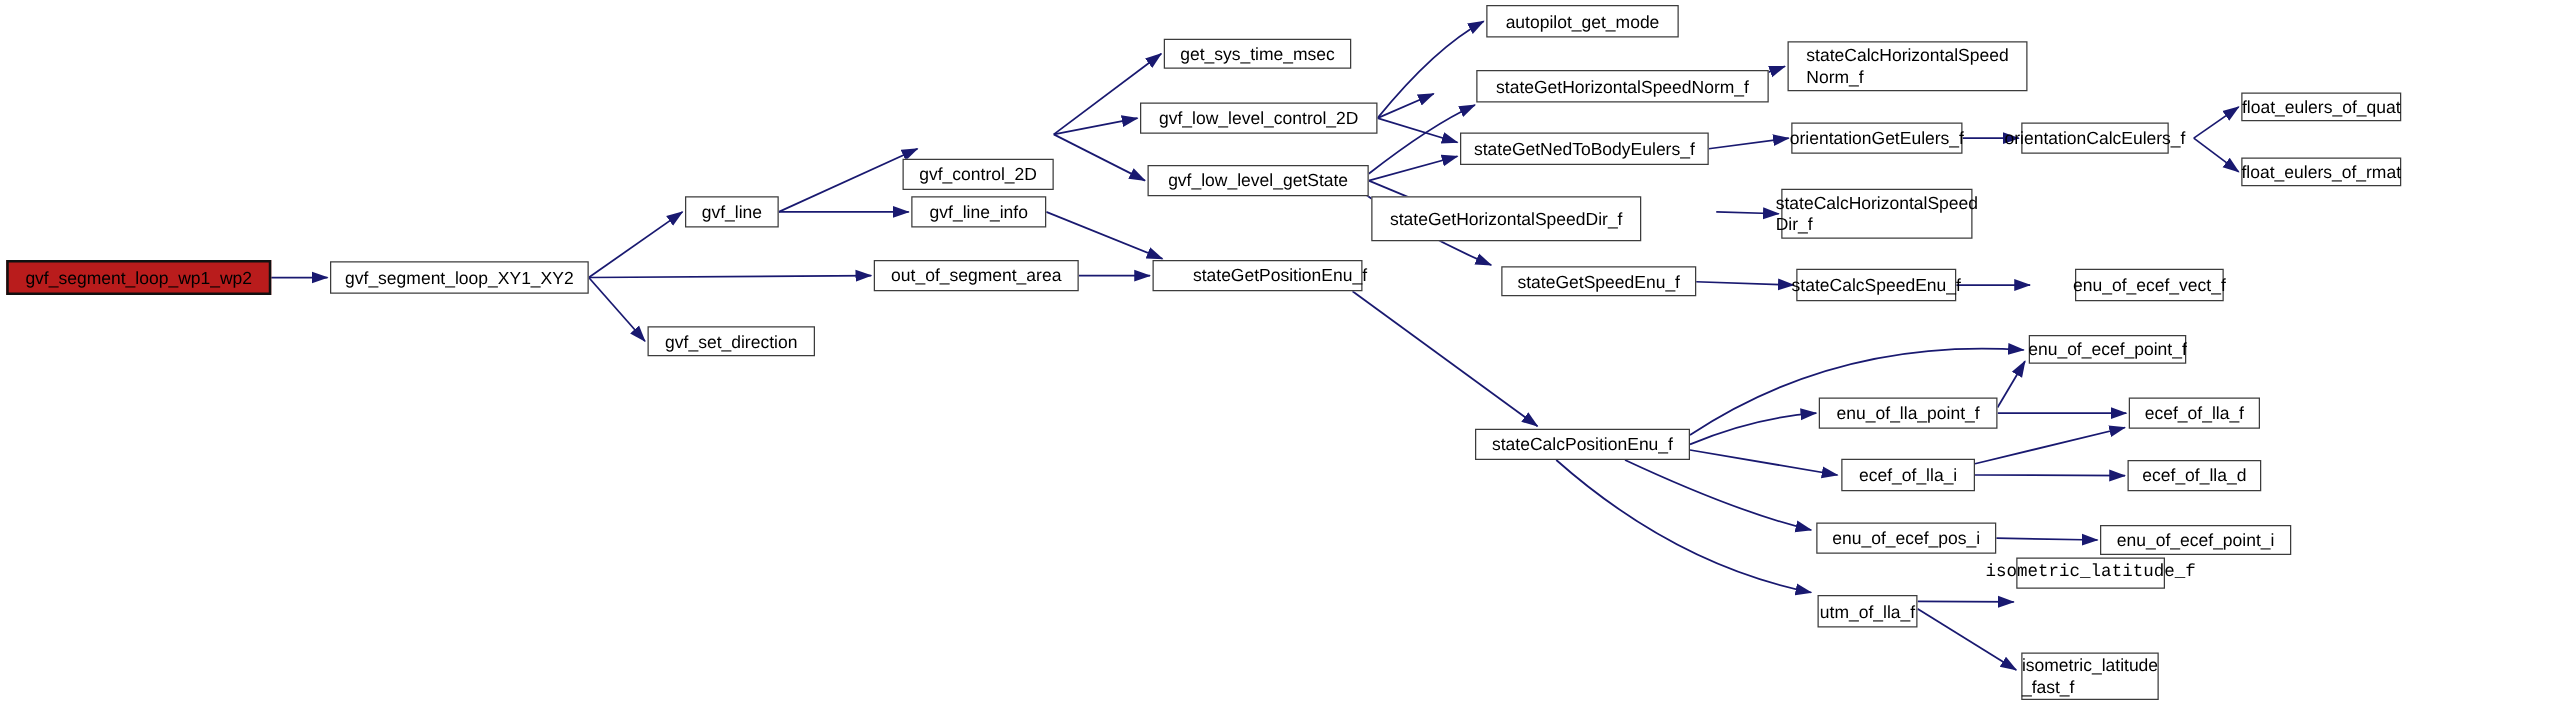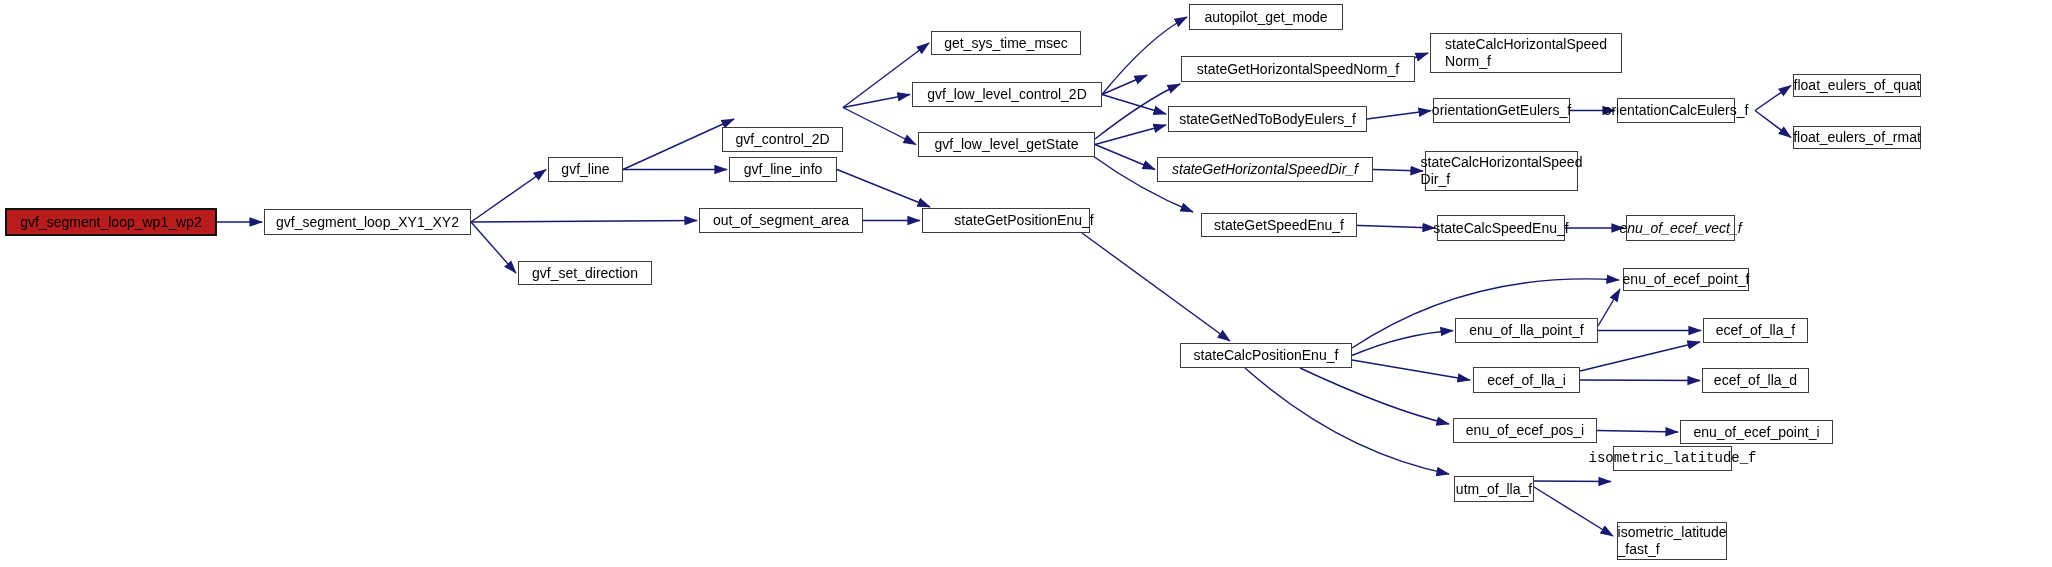--- a/index.html
+++ b/index.html
@@ -100,33 +100,33 @@
       <div class="node" style="left: 729px; top: 157px; width: 108px; height: 25px;">gvf_line_info</div>
       <div class="node" style="left: 699px; top: 208px; width: 164px; height: 25px;">out_of_segment_area</div>
       <div class="node" style="left: 518px; top: 261px; width: 134px; height: 24px;">gvf_set_direction</div>
       <div class="node" style="left: 722px; top: 95px; width: 121px; height: 25px; margin-top: 32px;">gvf_control_2D</div>
       <div class="node" style="left: 931px; top: 31px; width: 150px; height: 24px;">get_sys_time_msec</div>
       <div class="node" style="left: 912px; top: 82px; width: 190px; height: 25px;">gvf_low_level_control_2D</div>
       <div class="node" style="left: 1189px; top: 4px; width: 154px; height: 26px;">autopilot_get_mode</div>
       <div class="node" style="left: 918px; top: 132px; width: 177px; height: 25px;">gvf_low_level_getState</div>
       <div class="node" style="left: 1149px; top: 56px; width: 234px; height: 26px; margin-left: 32px;">stateGetHorizontalSpeedNorm_f</div>
       <div class="node" style="left: 1168px; top: 106px; width: 199px; height: 26px;">stateGetNedToBodyEulers_f</div>
-      <div class="node" style="left: 1157px; top: 157px; width: 216px; height: 25px; font-style: italic;">stateGetHorizontalSpeedDir_f</div>
+      <div class="node" style="left: 1097px; top: 157px; width: 216px; height: 36px;">stateGetHorizontalSpeedDir_f</div>
       <div class="node" style="left: 922px; top: 208px; width: 168px; height: 25px; padding-left: 36px;">stateGetPositionEnu_f</div>
       <div class="node" style="left: 1189px; top: 213px; width: 156px; height: 24px; margin-left: 12px;">stateGetSpeedEnu_f</div>
       <div class="node" style="left: 1430px; top: 33px; width: 192px; height: 40px;">stateCalcHorizontalSpeed
 Norm_f</div>
       <div class="node" style="left: 1433px; top: 98px; width: 137px; height: 25px;">orientationGetEulers_f</div>
       <div class="node" style="left: 1617px; top: 98px; width: 118px; height: 25px;">orientationCalcEulers_f</div>
       <div class="node" style="left: 1793px; top: 74px; width: 128px; height: 23px;">float_eulers_of_quat</div>
       <div class="node" style="left: 1793px; top: 126px; width: 128px; height: 23px;">float_eulers_of_rmat</div>
       <div class="node" style="left: 1425px; top: 151px; width: 153px; height: 40px;">stateCalcHorizontalSpeed
 Dir_f</div>
       <div class="node" style="left: 1437px; top: 215px; width: 128px; height: 26px;">stateCalcSpeedEnu_f</div>
-      <div class="node" style="left: 1626px; top: 215px; width: 109px; height: 26px; font-style: italic;">enu_of_ecef_vect_f</div>
+      <div class="node" style="left: 1660px; top: 215px; width: 119px; height: 26px;">enu_of_ecef_vect_f</div>
       <div class="node" style="left: 1623px; top: 268px; width: 126px; height: 23px;">enu_of_ecef_point_f</div>
       <div class="node" style="left: 1180px; top: 343px; width: 172px; height: 25px;">stateCalcPositionEnu_f</div>
       <div class="node" style="left: 1455px; top: 318px; width: 143px; height: 25px;">enu_of_lla_point_f</div>
       <div class="node" style="left: 1473px; top: 367px; width: 107px; height: 26px;">ecef_of_lla_i</div>
       <div class="node" style="left: 1453px; top: 418px; width: 144px; height: 25px;">enu_of_ecef_pos_i</div>
       <div class="node" style="left: 1703px; top: 318px; width: 105px; height: 25px;">ecef_of_lla_f</div>
       <div class="node" style="left: 1702px; top: 368px; width: 107px; height: 25px;">ecef_of_lla_d</div>
       <div class="node" style="left: 1680px; top: 420px; width: 153px; height: 24px;">enu_of_ecef_point_i</div>
       <div class="node" style="left: 1454px; top: 476px; width: 80px; height: 26px;">utm_of_lla_f</div>
       <div class="node" style="left: 1613px; top: 446px; width: 119px; height: 25px; font-family: Liberation Mono, monospace;">isometric_latitude_f</div>

